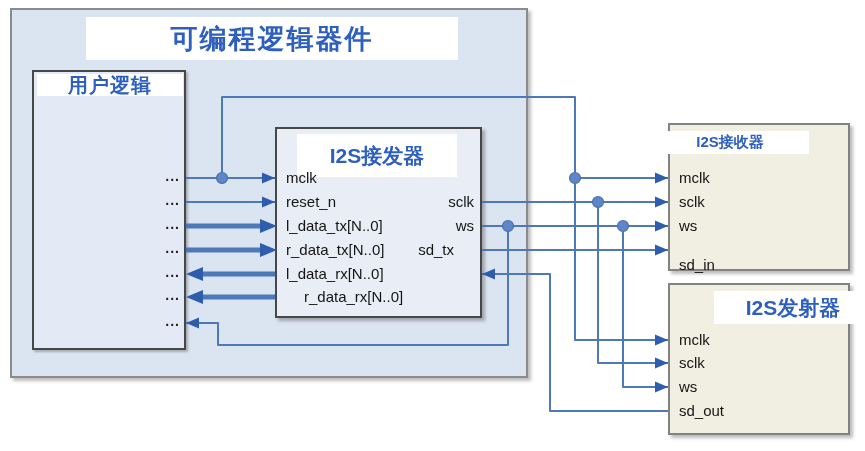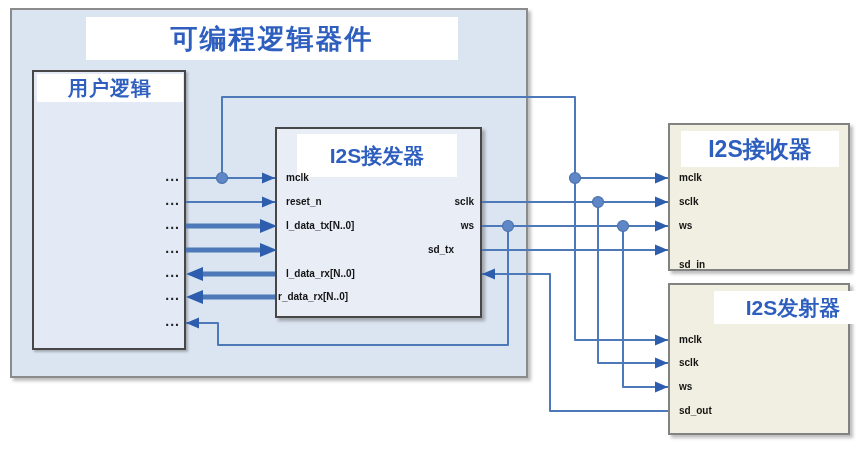--- a/index.html
+++ b/index.html
@@ -59,28 +59,28 @@
     box-shadow: 3px 3px 3px rgba(110,110,110,0.45);
   }
   .band {
     position: absolute;
     background: var(--band-fill);
     display: flex; align-items: center; justify-content: center;
     color: var(--accent);
     font-weight: bold;
   }
   .band-outer { left: 86px; top: 17px; width: 372px; height: 43px; font-size: 27px; letter-spacing: 2px; }
-  .band-userlogic { left: 37px; top: 74px; width: 146px; height: 28px; font-size: 20px; letter-spacing: 1px; }
+  .band-userlogic { left: 37px; top: 74px; width: 146px; height: 22px; font-size: 20px; letter-spacing: 1px; }
   .band-xcvr { left: 297px; top: 134px; width: 160px; height: 43px; font-size: 21px; }
-  .band-rx { left: 681px; top: 131px; width: 158px; height: 36px; font-size: 23px; }
+  .band-rx { left: 651px; top: 131px; width: 158px; height: 23px; font-size: 15px; }
   .band-tx { left: 714px; top: 291px; width: 158px; height: 33px; font-size: 21px; }
   .port {
     position: absolute;
     height: 18px; line-height: 18px;
-    font-size: 10px; font-weight: bold;
+    font-size: 15px; font-weight: normal;
     color: var(--port-text);
     white-space: nowrap;
   }
   .port-right { text-align: right; }
   .dots-label {
     position: absolute;
     left: 150px; width: 30px;
     height: 16px; line-height: 12px;
     text-align: right;
     font-size: 14px; font-weight: bold;
@@ -115,22 +115,23 @@
   <div class="dots-label" style="top:266px">...</div>
   <div class="dots-label" style="top:289px">...</div>
   <div class="dots-label" style="top:315px">...</div>
 
   <div class="box xcvr-box"></div>
   <div class="band band-xcvr">I2S接发器</div>
 
   <div class="port" style="left:286px; top:169px">mclk</div>
   <div class="port" style="left:286px; top:193px">reset_n</div>
   <div class="port" style="left:286px; top:217px">l_data_tx[N..0]</div>
+  <div class="port" style="left:286px; top:241px">r_data_tx[N..0]</div>
   <div class="port" style="left:286px; top:265px">l_data_rx[N..0]</div>
-  <div class="port" style="left:278px; top:288px">r_data_rx[N..0]</div>
+  <div class="port" style="left:304px; top:288px">r_data_rx[N..0]</div>
 
   <div class="port port-right" style="left:360px; width:114px; top:193px">sclk</div>
   <div class="port port-right" style="left:360px; width:114px; top:217px">ws</div>
   <div class="port port-right" style="left:340px; width:114px; top:241px">sd_tx</div>
 
   <div class="box rx-box"></div>
   <div class="band band-rx">I2S接收器</div>
   <div class="port" style="left:679px; top:169px">mclk</div>
   <div class="port" style="left:679px; top:193px">sclk</div>
   <div class="port" style="left:679px; top:217px">ws</div>

